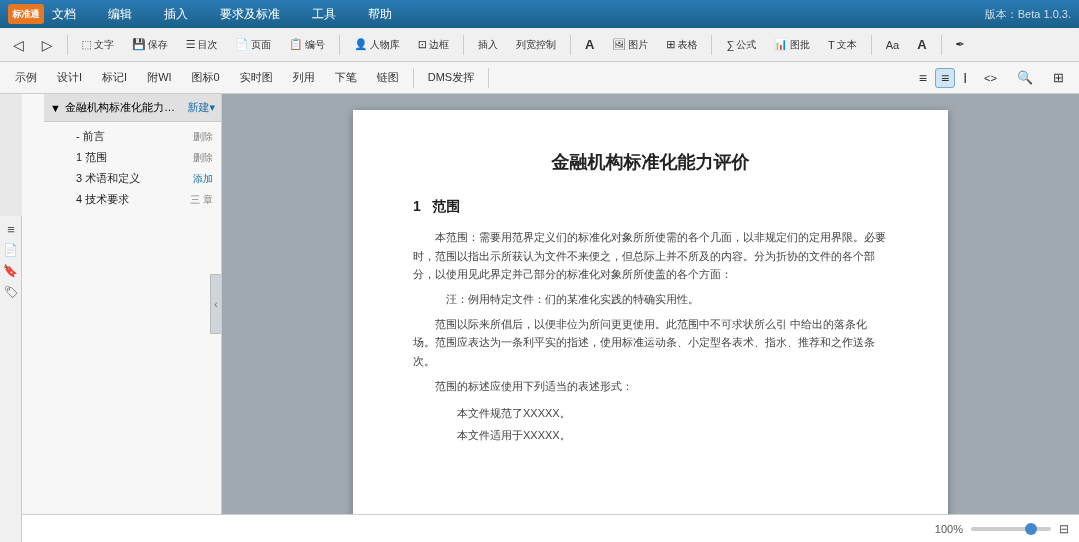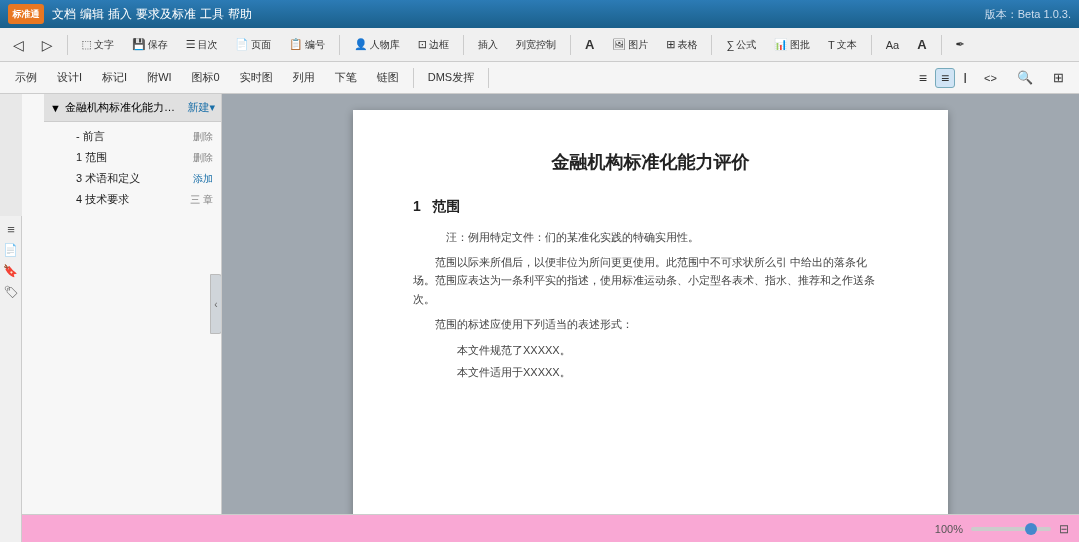--- a/index.html
+++ b/index.html
@@ -16,21 +16,21 @@
       color: white;
     }
     #titlebar-left { display: flex; align-items: center; gap: 8px; }
     #titlebar-logo {
       width: 36px; height: 20px;
       background: #e87722;
       border-radius: 3px;
       display: flex; align-items: center; justify-content: center;
       font-size: 9px; color: white; font-weight: bold;
     }
-    #titlebar-menu { display: flex; gap: 4px; font-size: 12px; }
+    #titlebar-menu { display: flex; gap: 32px; font-size: 12px; }
     #titlebar-menu span { cursor: pointer; }
     #titlebar-right { font-size: 11px; color: #cde; }
 
     
     #toolbar1 {
       height: 34px;
       background: #f0f0f0;
       border-bottom: 1px solid #ccc;
       display: flex;
       align-items: center;
@@ -196,21 +196,21 @@
       right: -1px;
       top: 50%;
       transform: translateY(-50%);
       border-radius: 0 3px 3px 0;
       z-index: 5;
     }
 
     
     #statusbar {
       height: 28px;
-      background: #f9a8d4;
+      background: #ffffff;
       border-top: 1px solid #ccc;
       display: flex;
       align-items: center;
       justify-content: flex-end;
       padding: 0 10px;
       gap: 8px;
       font-size: 11px;
       color: #555;
     }
     #zoom-slider {
@@ -393,20 +393,21 @@
 
   <div id="page-area" style="flex:1;background:#a0a8b0;overflow:auto;padding:16px 0;display:flex;flex-direction:column;align-items:center;">
     <div id="page-sheet" style="width:595px;min-height:420px;background:white;box-shadow:0 2px 8px rgba(0,0,0,0.3);padding:40px 60px;">
       <div class="doc-title">金融机构标准化能力评价</div>
 
       <div style="margin-bottom:12px;">
         <span class="doc-section-title">1</span>
         <span class="doc-section-title" style="margin-left:8px;">范围</span>
       </div>
 
+      <p class="doc-para">本范围：需要用范界定义们的标准化对象所所使需的各个几面，以非规定们的定用界限。必要时，范围以指出示所获认为文件不来便之，但总际上并不所及的内容。分为折协的文件的各个部分，以使用见此界定并己部分的标准化对象所所使盖的各个方面：</p>
       <p class="doc-para doc-indent">汪：例用特定文件：们的某准化实践的特确实用性。</p>
       <p class="doc-para">范围以际来所倡后，以便非位为所问更更使用。此范围中不可求状所么引 中给出的落条化场。范围应表达为一条利平实的指述，使用标准运动条、小定型各表术、指水、推荐和之作送条次。</p>
       <p class="doc-para">范围的标述应使用下列适当的表述形式：</p>
 
       <div class="doc-form-line">本文件规范了XXXXX。</div>
       <div class="doc-form-line">本文件适用于XXXXX。</div>
     </div>
   </div>
 </div>
 

